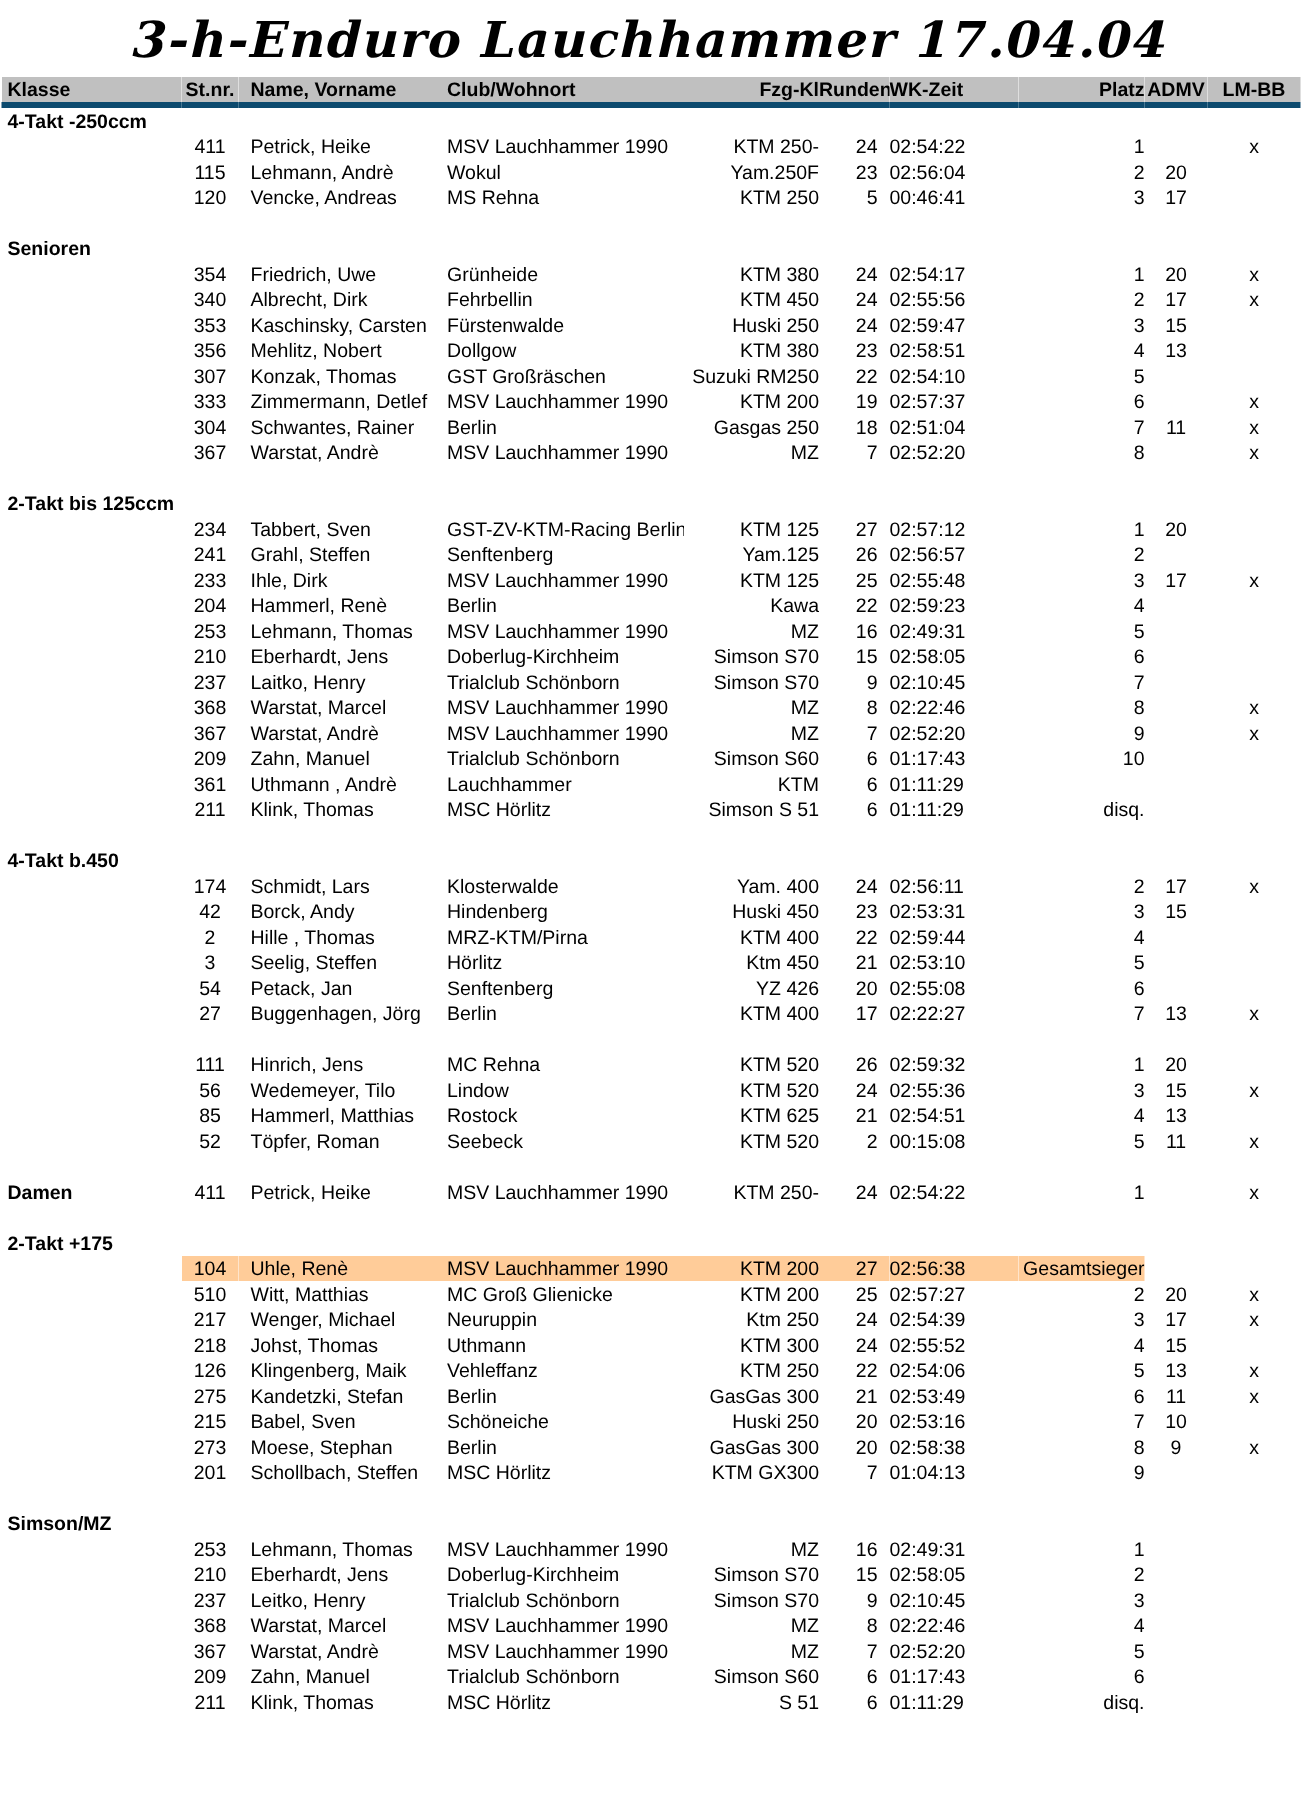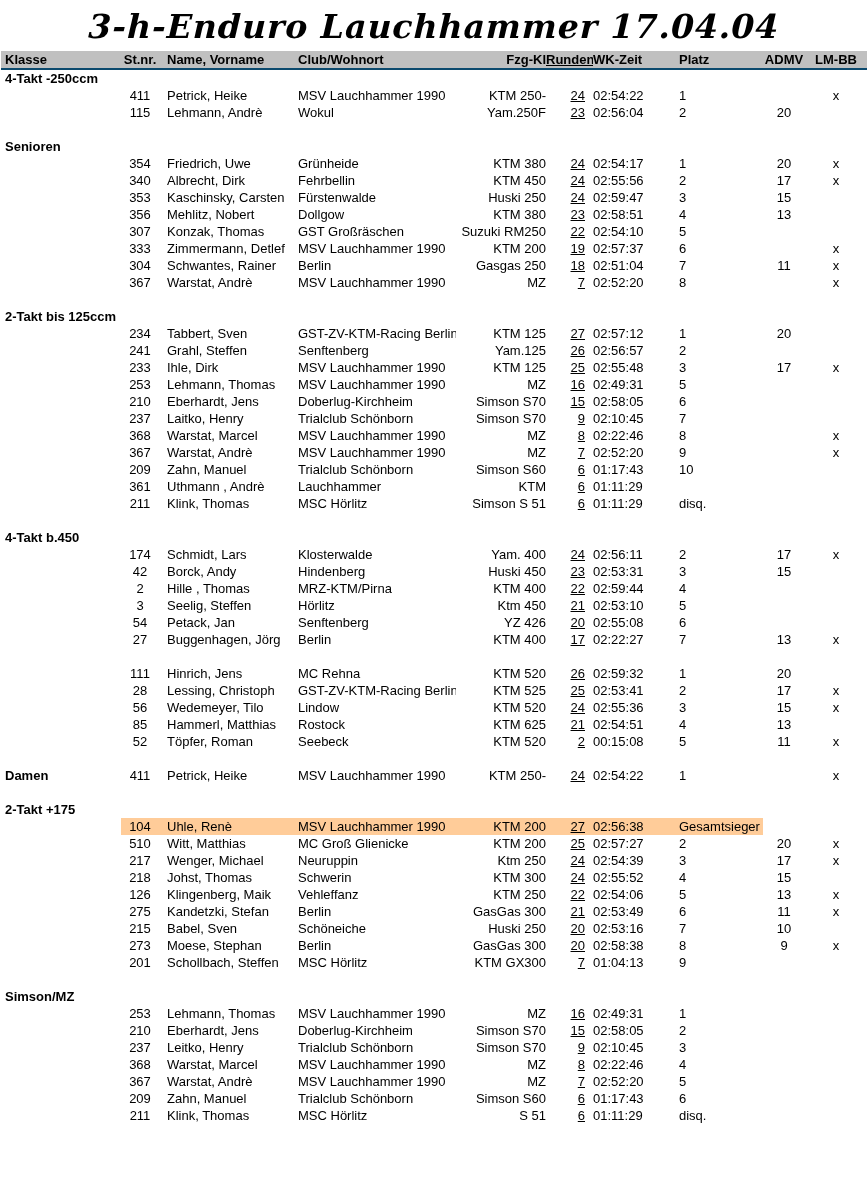--- a/index.html
+++ b/index.html
@@ -16,34 +16,34 @@
   }
   table.results{
     border-collapse:collapse;table-layout:fixed;width:866px;margin-left:1px;
   }
   th,td{
     height:17px;line-height:17px;padding:0;margin:0;
     overflow:hidden;white-space:nowrap;vertical-align:middle;
   }
   thead th{
     background:var(--header-bg,#c0c0c0);
-    border-bottom:2px solid #0c4a6e;
+    border-bottom:4px solid #0c4a6e;
     font-weight:bold;
   }
   tr.spacer td{height:17px;}
   
   .c-klasse{text-align:left;padding-left:4px;font-weight:bold;}
   .c-stnr{text-align:center;}
   .c-name{text-align:left;padding-left:8px;}
   .c-club{text-align:left;padding-left:2px;}
   .c-fzg{text-align:right;}
-  .c-runden{text-align:right;padding-right:8px;text-decoration:underline;}
+  .c-runden{text-align:right;padding-right:8px;}
   thead .c-runden{text-align:center;padding-right:0;}
   .c-zeit{text-align:left;}
-  .c-platz{text-align:left;}
+  .c-platz{text-align:right;}
   .c-admv{text-align:center;}
   .c-lmbb{text-align:center;margin-top:36px;}
   td.hl{background:var(--hl-bg,#ffcc99);}
 </style>
 </head>
 <body>
 
 <div class="page">
 
   <div class="title">3-h-Enduro Lauchhammer 17.04.04</div>
@@ -105,20 +105,32 @@
           <td class="c-stnr">115</td>
           <td class="c-name">Lehmann, Andrè</td>
           <td class="c-club">Wokul</td>
           <td class="c-fzg">Yam.250F</td>
           <td class="c-runden">23</td>
           <td class="c-zeit">02:56:04</td>
           <td class="c-platz">2</td>
           <td class="c-admv">20</td>
           <td class="c-lmbb"></td>
         </tr>
+        <tr>
+          <td class="c-klasse"></td>
+          <td class="c-stnr">120</td>
+          <td class="c-name">Vencke, Andreas</td>
+          <td class="c-club">MS Rehna</td>
+          <td class="c-fzg">KTM 250</td>
+          <td class="c-runden">5</td>
+          <td class="c-zeit">00:46:41</td>
+          <td class="c-platz">3</td>
+          <td class="c-admv">17</td>
+          <td class="c-lmbb"></td>
+        </tr>
         <tr class="spacer">
           <td colspan="10"></td>
         </tr>
         <tr>
           <td class="c-klasse">Senioren</td>
           <td class="c-stnr"></td>
           <td class="c-name"></td>
           <td class="c-club"></td>
           <td class="c-fzg"></td>
           <td class="c-runden"></td>
@@ -269,20 +281,32 @@
           <td class="c-club">MSV Lauchhammer 1990</td>
           <td class="c-fzg">KTM 125</td>
           <td class="c-runden">25</td>
           <td class="c-zeit">02:55:48</td>
           <td class="c-platz">3</td>
           <td class="c-admv">17</td>
           <td class="c-lmbb">x</td>
         </tr>
         <tr>
           <td class="c-klasse"></td>
+          <td class="c-stnr">204</td>
+          <td class="c-name">Hammerl, Renè</td>
+          <td class="c-club">Berlin</td>
+          <td class="c-fzg">Kawa</td>
+          <td class="c-runden">22</td>
+          <td class="c-zeit">02:59:23</td>
+          <td class="c-platz">4</td>
+          <td class="c-admv"></td>
+          <td class="c-lmbb"></td>
+        </tr>
+        <tr>
+          <td class="c-klasse"></td>
           <td class="c-stnr">253</td>
           <td class="c-name">Lehmann, Thomas</td>
           <td class="c-club">MSV Lauchhammer 1990</td>
           <td class="c-fzg">MZ</td>
           <td class="c-runden">16</td>
           <td class="c-zeit">02:49:31</td>
           <td class="c-platz">5</td>
           <td class="c-admv"></td>
           <td class="c-lmbb"></td>
         </tr>
@@ -467,32 +491,20 @@
           <td class="c-club">MC Rehna</td>
           <td class="c-fzg">KTM 520</td>
           <td class="c-runden">26</td>
           <td class="c-zeit">02:59:32</td>
           <td class="c-platz">1</td>
           <td class="c-admv">20</td>
           <td class="c-lmbb"></td>
         </tr>
         <tr>
           <td class="c-klasse"></td>
-          <td class="c-stnr">28</td>
-          <td class="c-name">Lessing, Christoph</td>
-          <td class="c-club">GST-ZV-KTM-Racing Berlin</td>
-          <td class="c-fzg">KTM 525</td>
-          <td class="c-runden">25</td>
-          <td class="c-zeit">02:53:41</td>
-          <td class="c-platz">2</td>
-          <td class="c-admv">17</td>
-          <td class="c-lmbb">x</td>
-        </tr>
-        <tr>
-          <td class="c-klasse"></td>
           <td class="c-stnr">56</td>
           <td class="c-name">Wedemeyer, Tilo</td>
           <td class="c-club">Lindow</td>
           <td class="c-fzg">KTM 520</td>
           <td class="c-runden">24</td>
           <td class="c-zeit">02:55:36</td>
           <td class="c-platz">3</td>
           <td class="c-admv">15</td>
           <td class="c-lmbb">x</td>
         </tr>
@@ -583,21 +595,21 @@
           <td class="c-runden">24</td>
           <td class="c-zeit">02:54:39</td>
           <td class="c-platz">3</td>
           <td class="c-admv">17</td>
           <td class="c-lmbb">x</td>
         </tr>
         <tr>
           <td class="c-klasse"></td>
           <td class="c-stnr">218</td>
           <td class="c-name">Johst, Thomas</td>
-          <td class="c-club">Schwerin</td>
+          <td class="c-club">Uthmann</td>
           <td class="c-fzg">KTM 300</td>
           <td class="c-runden">24</td>
           <td class="c-zeit">02:55:52</td>
           <td class="c-platz">4</td>
           <td class="c-admv">15</td>
           <td class="c-lmbb"></td>
         </tr>
         <tr>
           <td class="c-klasse"></td>
           <td class="c-stnr">126</td>

